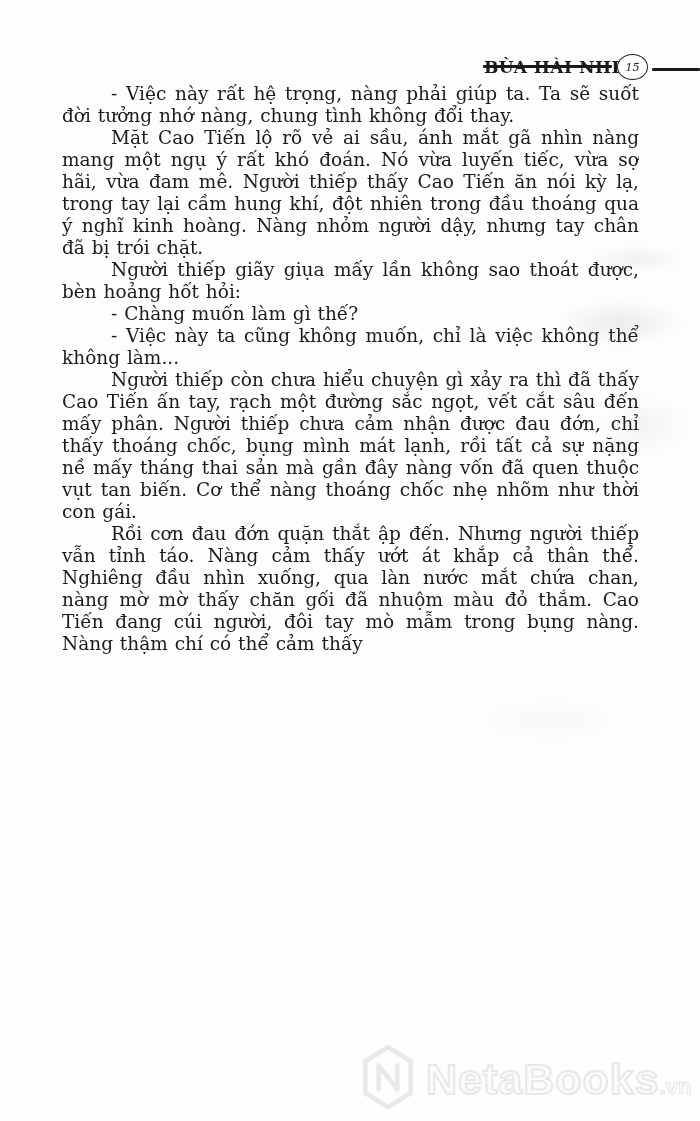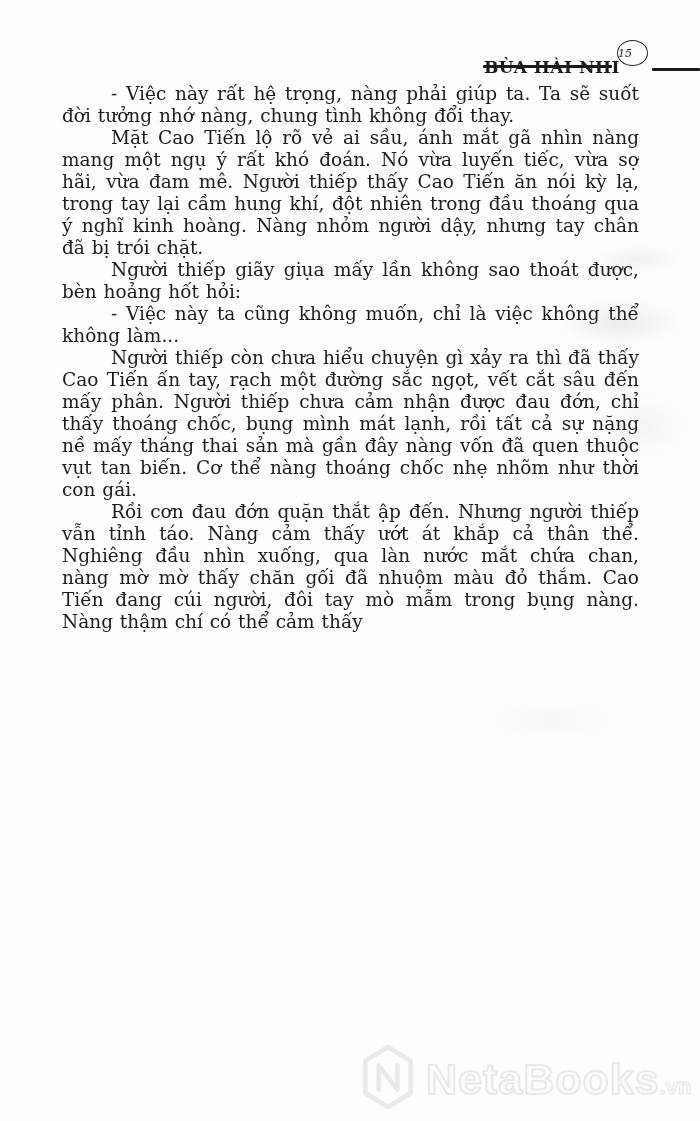--- a/index.html
+++ b/index.html
@@ -36,25 +36,25 @@
   .rule{
     position:absolute;
     height:2.5px;
     background:var(--rule);
     border-radius:1px;
   }
   .rule-left{left:483px;top:65px;width:129px;}
   .rule-right{left:652px;top:68px;width:48px;}
   .page-badge{
     position:absolute;
-    left:617px;top:40px;
+    left:617px;top:54px;
     width:31px;height:26px;
     border:1.7px solid #222;
     border-radius:50%;
-    display:flex;align-items:center;justify-content:flex-start;
+    display:flex;align-items:center;justify-content:center;
     font-size:11px;
     font-style:italic;
     color:var(--text);
     background:var(--background);
   }
 
   
   .text-block{
     position:absolute;
     left:62px;top:83px;
@@ -124,20 +124,21 @@
     <span class="page-badge">
       <span>15</span>
     </span>
     <div class="rule rule-right"></div>
   </div>
 
   <div class="text-block">
       <p>- Việc này rất hệ trọng, nàng phải giúp ta. Ta sẽ suốt đời tưởng nhớ nàng, chung tình không đổi thay.</p>
       <p>Mặt Cao Tiến lộ rõ vẻ ai sầu, ánh mắt gã nhìn nàng mang một ngụ ý rất khó đoán. Nó vừa luyến tiếc, vừa sợ hãi, vừa đam mê. Người thiếp thấy Cao Tiến ăn nói kỳ lạ, trong tay lại cầm hung khí, đột nhiên trong đầu thoáng qua ý nghĩ kinh hoàng. Nàng nhỏm người dậy, nhưng tay chân đã bị trói chặt.</p>
       <p>Người thiếp giãy giụa mấy lần không sao thoát được, bèn hoảng hốt hỏi:</p>
+      <p>- Chàng muốn làm gì thế?</p>
       <p>- Việc này ta cũng không muốn, chỉ là việc không thể không làm...</p>
       <p>Người thiếp còn chưa hiểu chuyện gì xảy ra thì đã thấy Cao Tiến ấn tay, rạch một đường sắc ngọt, vết cắt sâu đến mấy phân. Người thiếp chưa cảm nhận được đau đớn, chỉ thấy thoáng chốc, bụng mình mát lạnh, rồi tất cả sự nặng nề mấy tháng thai sản mà gần đây nàng vốn đã quen thuộc vụt tan biến. Cơ thể nàng thoáng chốc nhẹ nhõm như thời con gái.</p>
       <p>Rồi cơn đau đớn quặn thắt ập đến. Nhưng người thiếp vẫn tỉnh táo. Nàng cảm thấy ướt át khắp cả thân thể. Nghiêng đầu nhìn xuống, qua làn nước mắt chứa chan, nàng mờ mờ thấy chăn gối đã nhuộm màu đỏ thắm. Cao Tiến đang cúi người, đôi tay mò mẫm trong bụng nàng. Nàng thậm chí có thể cảm thấy</p>
     </div>
 
   <div class="smudge smudge-1"></div>
   <div class="smudge smudge-2"></div>
   <div class="smudge smudge-3"></div>
   <div class="smudge smudge-4"></div>
 

